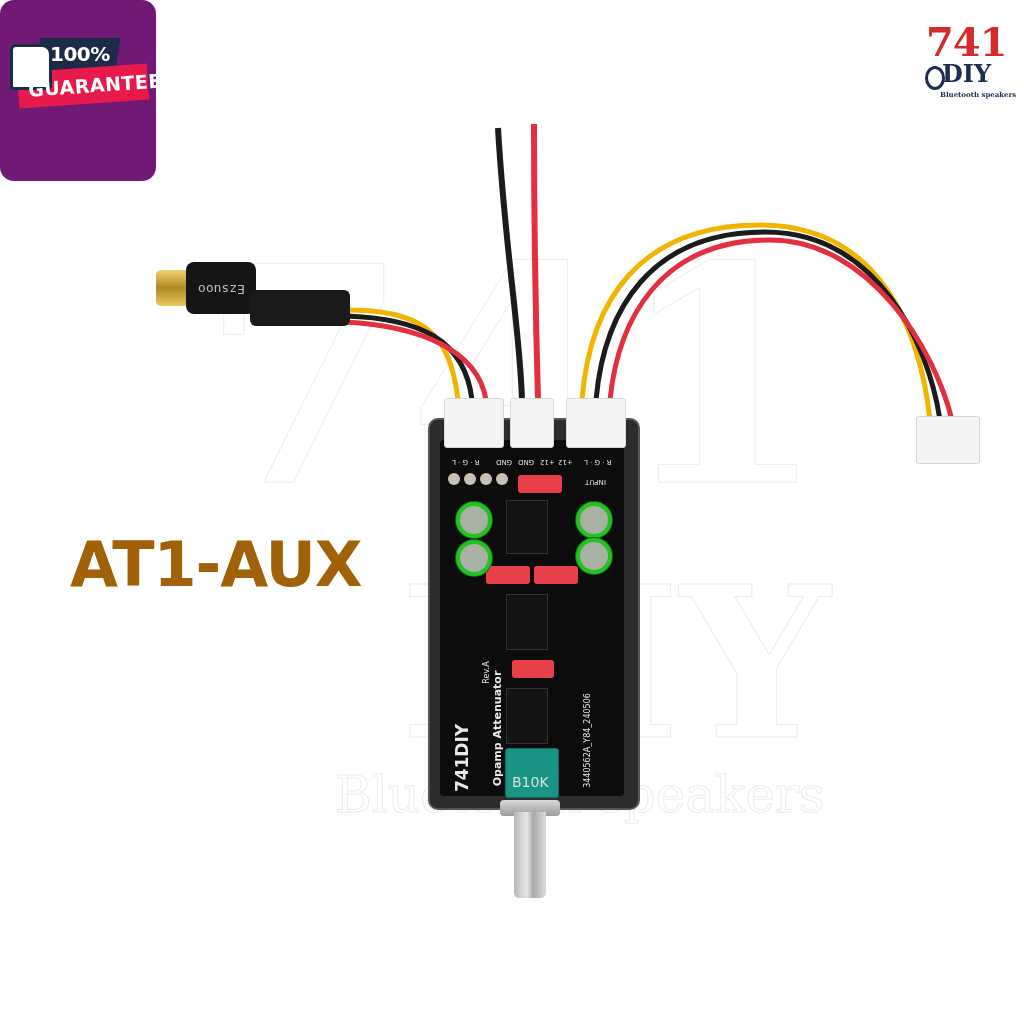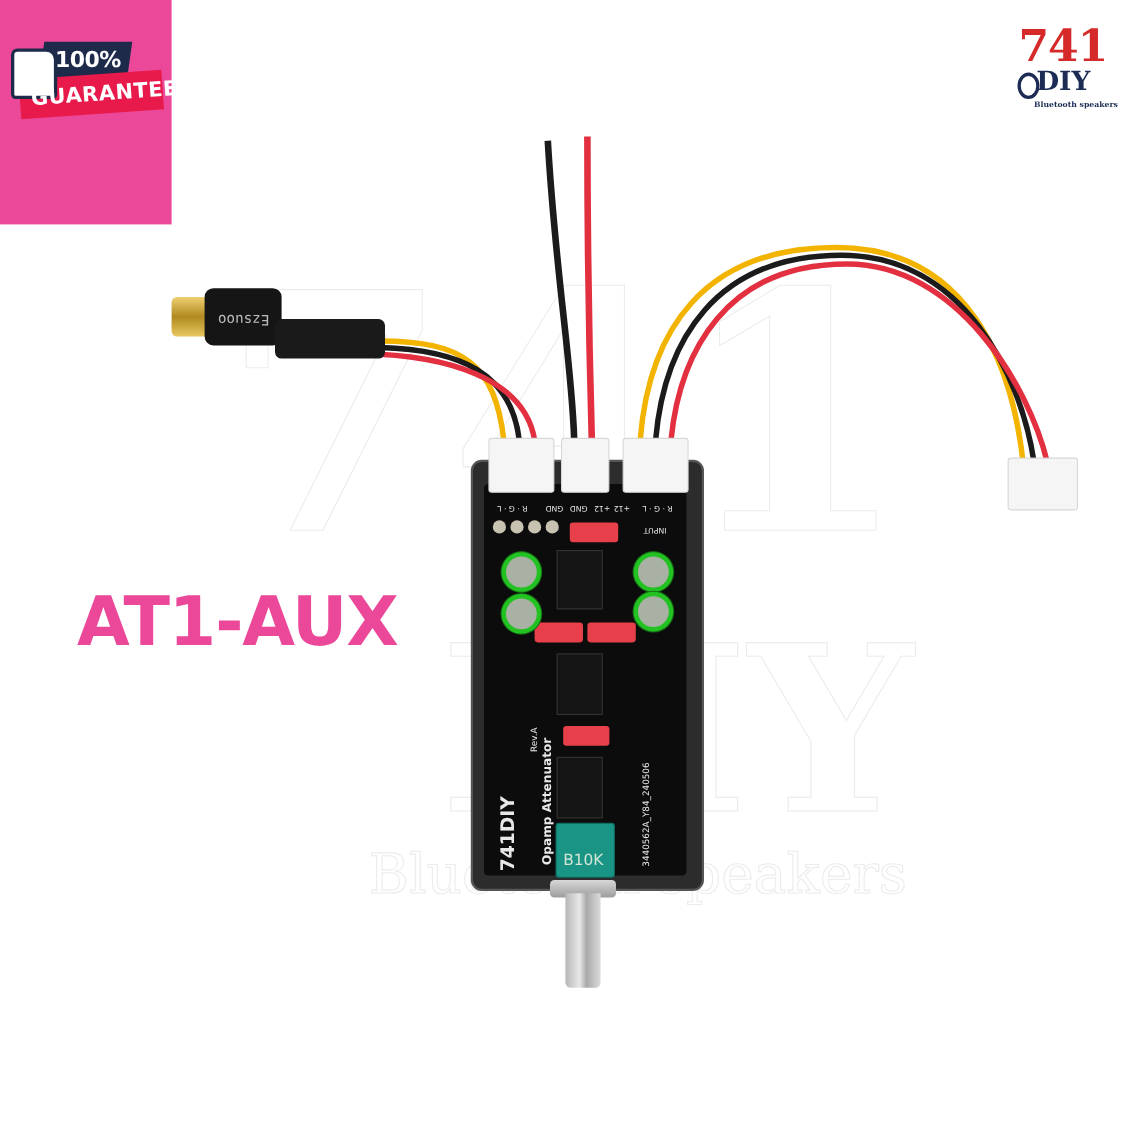--- a/index.html
+++ b/index.html
@@ -1,33 +1,33 @@
 <!DOCTYPE html>
 <html><head>
 <meta charset="utf-8">
 <style>
   html, body { margin:0; padding:0; }
   body { width:1024px; height:1024px; background:#ffffff; position:relative; overflow:hidden; font-family:"Liberation Sans", sans-serif; }
   .abs { position:absolute; }
   
-  .badge { left:0; top:0; width:156px; height:204px; background:#ec4899; }
+  .badge { left:0; top:0; width:156px; height:181px; background:#701a75;border-radius:14px; }
   .badge .navy { left:38px; top:38px; width:80px; height:32px; background:#1e2a4a; transform:skewX(-8deg); }
   .badge .red { left:18px; top:68px; width:130px; height:36px; background:#e8194b; transform:rotate(-4deg); }
   .badge .pct { left:50px; top:42px; color:#fff; font-weight:bold; font-size:20px; font-family:"DejaVu Sans", sans-serif; letter-spacing:-0.5px; }
   .badge .gua { left:28px; top:74px; color:#fff; font-weight:bold; font-size:19px; font-family:"DejaVu Sans", sans-serif; transform:rotate(-4deg); letter-spacing:0.5px;}
   .badge .thumb { left:10px; top:44px; width:36px; height:40px; background:#fff; border:3px solid #1e2a4a; border-radius:6px 10px 4px 4px; }
   
   .logo741 { left:926px; top:22px; font-family:"DejaVu Serif", serif; font-weight:bold; color:#d62a2a; font-size:40px; letter-spacing:-1px; line-height:1;}
   .logodiy { left:942px; top:62px; font-family:"DejaVu Serif", serif; font-weight:bold; color:#1d2c54; font-size:24px; line-height:1;}
   .logosp { left:940px; top:90px; font-family:"DejaVu Serif", serif; font-weight:bold; color:#1d2c54; font-size:7px; }
   .logospk { left:925px; top:66px; width:14px; height:18px; border:3px solid #1d2c54; border-radius:50%; }
   
   .wm { color:transparent; -webkit-text-stroke:1px #ececec; font-family:"DejaVu Serif", serif; }
   
-  .title { left:70px; top:528px; font-size:62px; font-weight:bold; font-family:"DejaVu Sans", sans-serif; color:#ec4899; letter-spacing:-1px; }
+  .title { left:70px; top:528px; font-size:62px; font-weight:bold; font-family:"DejaVu Sans", sans-serif; color:#a16207; letter-spacing:-1px; }
   
   .case { left:428px; top:418px; width:208px; height:388px; background:#2c2c2c; border-radius:10px; border:2px solid #555; }
   .pcb { left:440px; top:440px; width:184px; height:356px; background:#0c0c0c; border-radius:4px; }
   .conn { background:#f5f5f5; border:1px solid #d8d8d8; border-radius:3px; }
   .chip { background:#141414; border:1px solid #333; }
   .cap { width:28px; height:28px; border-radius:50%; background:#a9b0a4; border:4px solid #22c222; box-shadow:0 0 0 1px #146b14; }
   .redcap { background:#e8404a; border-radius:3px; }
   .silk { color:#e8e8e8; font-size:7px; font-family:"DejaVu Sans", sans-serif; white-space:nowrap; }
   .pot { left:505px; top:748px; width:52px; height:48px; background:#1a9484; border:1px solid #0f6e62; border-radius:3px; }
   .potlbl { left:512px; top:774px; color:#cfe6d6; font-size:14px; font-family:"DejaVu Sans", sans-serif;}

